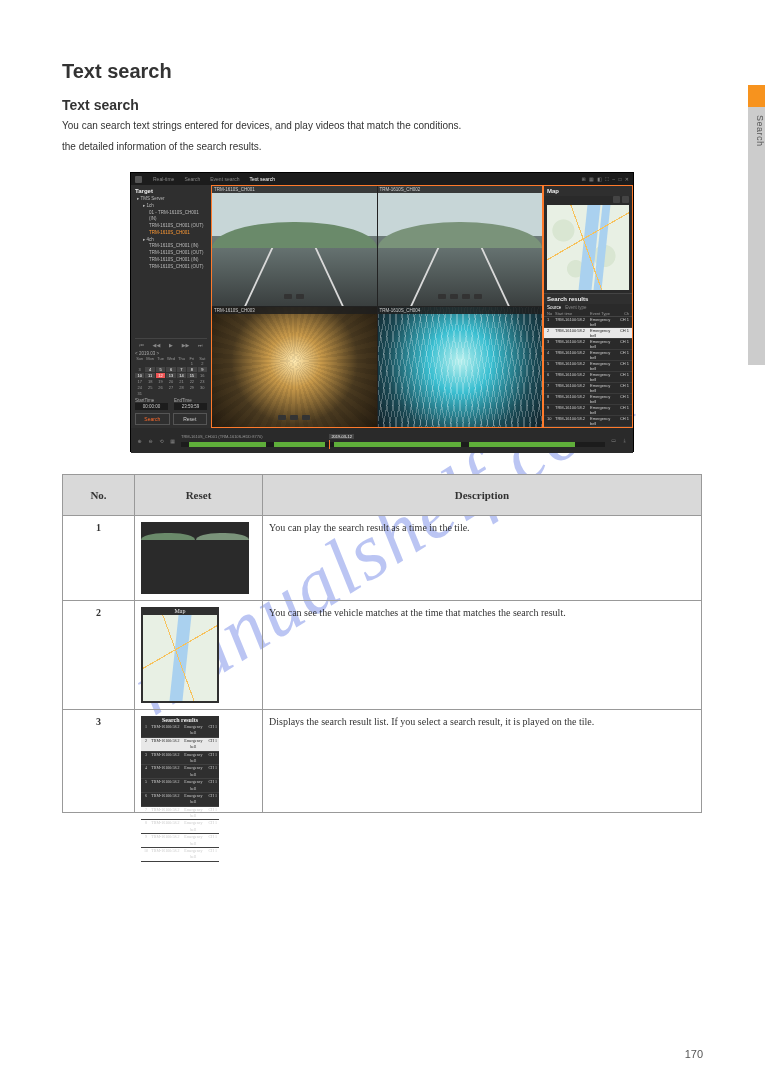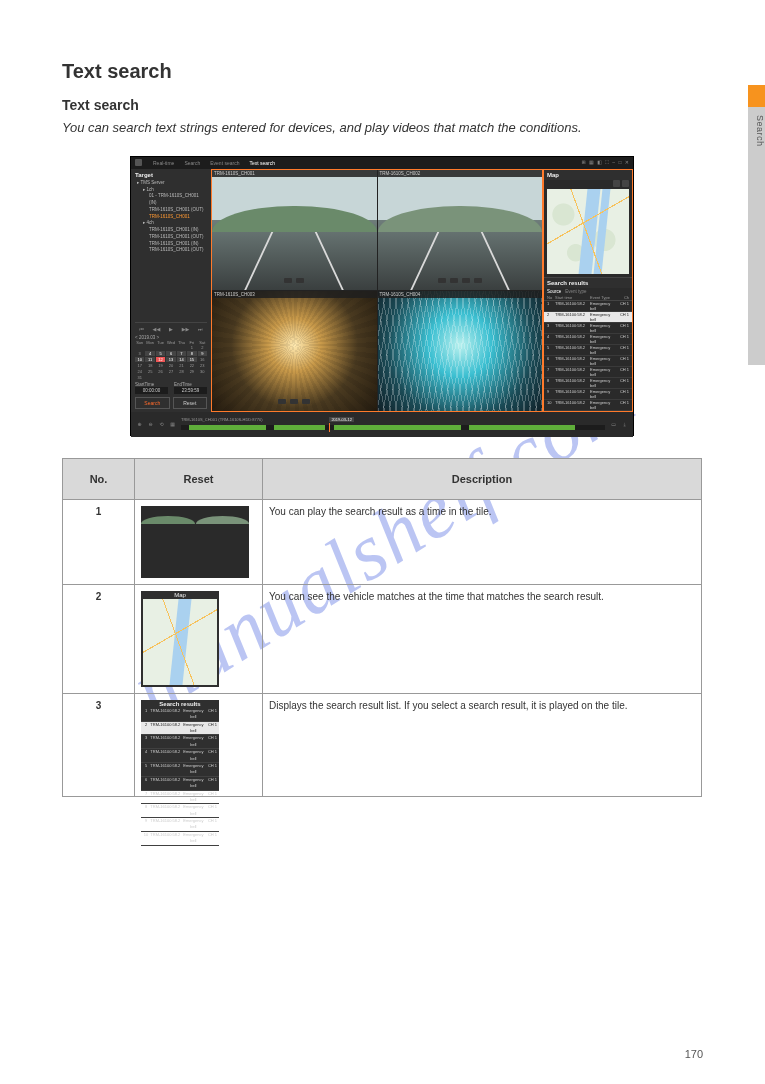--- a/index.html
+++ b/index.html
@@ -38,21 +38,21 @@
 
   .page-content {
     position: absolute;
     top: 60px;
     left: 62px;
     width: 640px;
   }
 
   h1.sec { font-size: 20px; font-weight: 700; margin-bottom: 14px; }
   h2.sub { font-size: 14px; font-weight: 700; margin: 8px 0 6px; }
-  p.body { font-size: 13px; line-height: 1.45; margin-bottom: 6px; font-style: italic; }
+  p.body { font-size: 10px; line-height: 1.45; margin-bottom: 6px; }
   p.body.tight { margin-bottom: 4px; }
 
   
   .app-shot {
     width: 504px;
     height: 280px;
     margin: 18px auto 22px;
     background: #2b2b2b;
     border: 1px solid #000;
     position: relative;
@@ -163,21 +163,21 @@
     font-size: 80px;
     color: rgba(60, 90, 220, 0.35);
     font-family: Georgia, "Times New Roman", serif;
     font-style: italic;
     pointer-events: none;
     white-space: nowrap;
     letter-spacing: 2px;
   }
 
   
-  table.desc { width:100%; border-collapse: collapse; margin-top: 10px; }
+  table.desc { width:100%; border-collapse: collapse; margin-top: 10px; font-family: Liberation Serif, serif; }
   table.desc th, table.desc td { border:1px solid #999; vertical-align: top; }
   table.desc thead th { background:#d9d9d9; font-size:11px; font-weight:700; text-align:center; padding:14px 6px; }
   table.desc td { padding:6px; font-size:10px; }
   .col-no  { width:72px; text-align:center; font-weight:700; font-size:12px; }
   .col-btn { width:128px; text-align:center; }
 
   .thumb { display:inline-block; background:#2a2a2a; }
   
   .t1 { width:108px; height:72px; display:grid; grid-template-columns:1fr 1fr; grid-template-rows:1fr 1fr; gap:1px; }
   .t1 div { position:relative; overflow:hidden; }
@@ -207,20 +207,21 @@
   <div class="label">Search</div>
 </div>
 
 <div class="wm">manualshelf.com</div>
 
 <div class="page-content">
 
   <h1 class="sec">Text search</h1>
   <h2 class="sub">Text search</h2>
   <p class="body">You can search text strings entered for devices, and play videos that match the conditions.</p>
+  <p class="body">the detailed information of the search results.</p>
 
   <div class="app-shot">
     <div class="titlebar">
       <span class="logo"></span>
       <div class="tabs">
         <span>Real-time</span>
         <span>Search</span>
         <span>Event search</span>
         <span class="active">Text search</span>
       </div>

